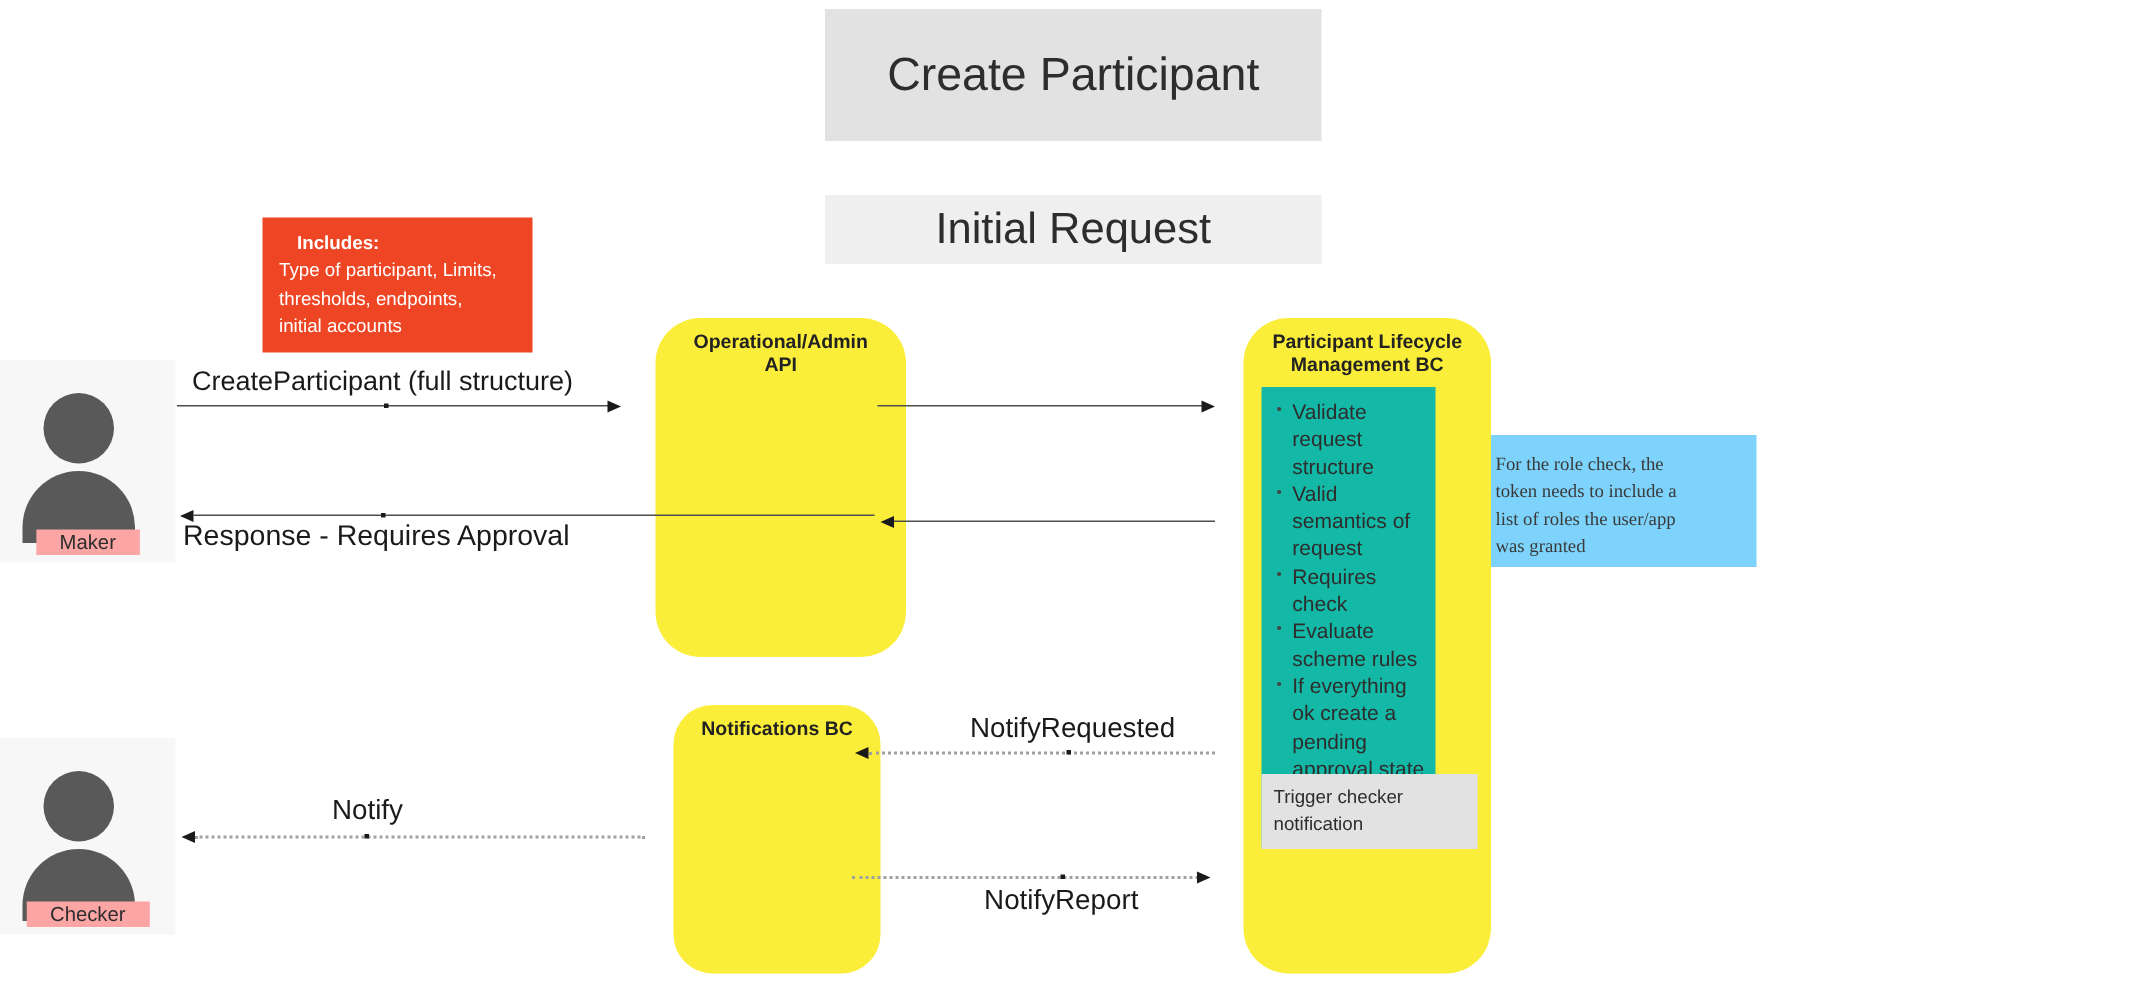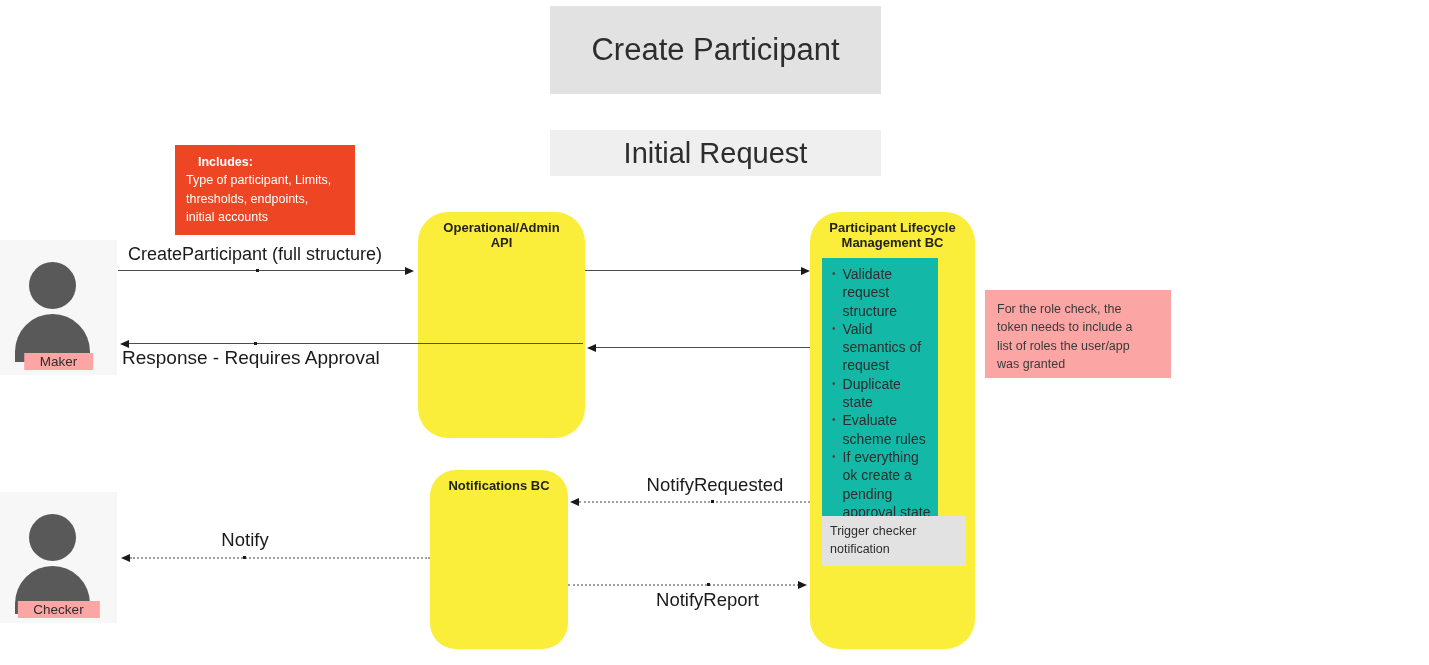--- a/index.html
+++ b/index.html
@@ -34,21 +34,21 @@
     left: 175px; top: 145px; width: 180px; height: 90px;
     background: #ee4625; color: #ffffff; padding: 8px 11px;
   }
   .note-red .note-heading { font-weight: bold; margin-left: 12px; }
   .note-green {
     left: 985px; top: 189px; width: 163px; height: 91px;
     background: #8ccd4e; color: #2b2b2b; padding: 10px 12px;
   }
   .note-cream {
     left: 985px; top: 290px; width: 186px; height: 88px;
-    background: #fca5a5; color: #3a3a3a; padding: 10px 12px;
+    background: #7dd3fc; color: #3a3a3a; padding: 10px 12px; font-family: Liberation Serif, serif;
   }
   .pre-line { white-space: pre-line; }
 
   
   .actor {
     position: absolute; left: 0; width: 117px; background: #f7f7f7;
   }
   .actor-maker   { top: 240px; height: 135px; }
   .actor-checker { top: 492px; height: 131px; }
   .person-head {
@@ -60,21 +60,21 @@
     width: 75px; height: 48px; border-radius: 38px 38px 0 0; background: #595959;
   }
   .actor-label {
     position: absolute; bottom: 5px; left: 50%; transform: translateX(-50%);
     background: #fca5a5; color: #2d2d2d;
     font-size: 13.5px; padding: 1px 16px; white-space: nowrap;
   }
 
   
   .component {
-    position: absolute; background: #faee3a;
+    position: absolute; background: #faee3a; margin-left: 19px;
   }
   .component-title {
     font-weight: bold; font-size: 13px; color: #222222;
     text-align: center; padding: 9px 14px 0 14px; line-height: 14.5px;
   }
   .comp-api { left: 418px; top: 212px; width: 167px; height: 226px; border-radius: 30px; }
   .comp-plm { left: 810px; top: 212px; width: 165px; height: 437px; border-radius: 30px; }
   .comp-notif { left: 430px; top: 470px; width: 138px; height: 179px; border-radius: 26px; }
 
   .steps-panel {
@@ -158,21 +158,21 @@
     <div class="component-title">Participant Lifecycle Management BC</div>
     <div class="steps-panel">
       <ul>
         <li>
             <span>Validate request structure</span>
           </li>
         <li>
             <span>Valid semantics of request</span>
           </li>
         <li>
-            <span>Duplicate state</span>
+            <span>Requires check</span>
           </li>
         <li>
             <span>Evaluate scheme rules</span>
           </li>
         <li>
             <span>If everything ok create a pending approval state and return a pending resp</span>
           </li>
       </ul>
     </div>
     <div class="trigger-panel pre-line">Trigger checker

